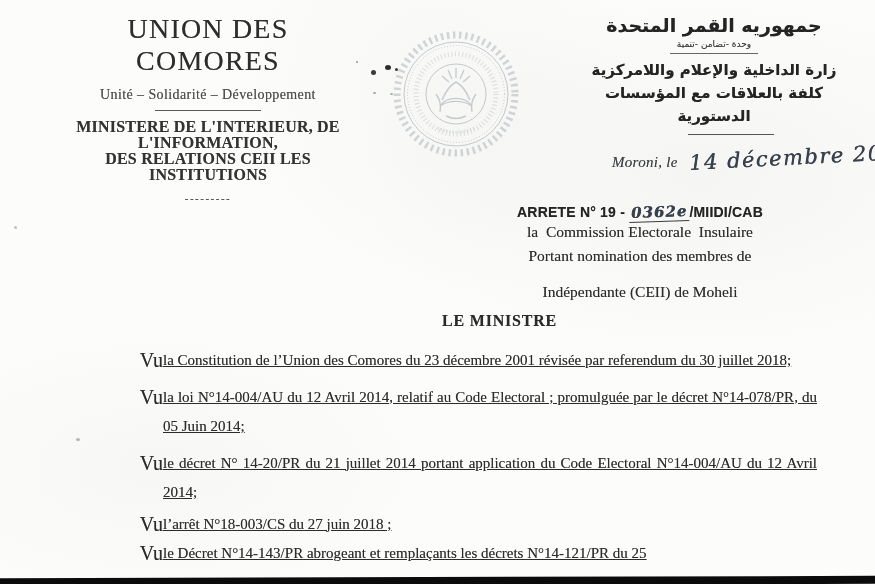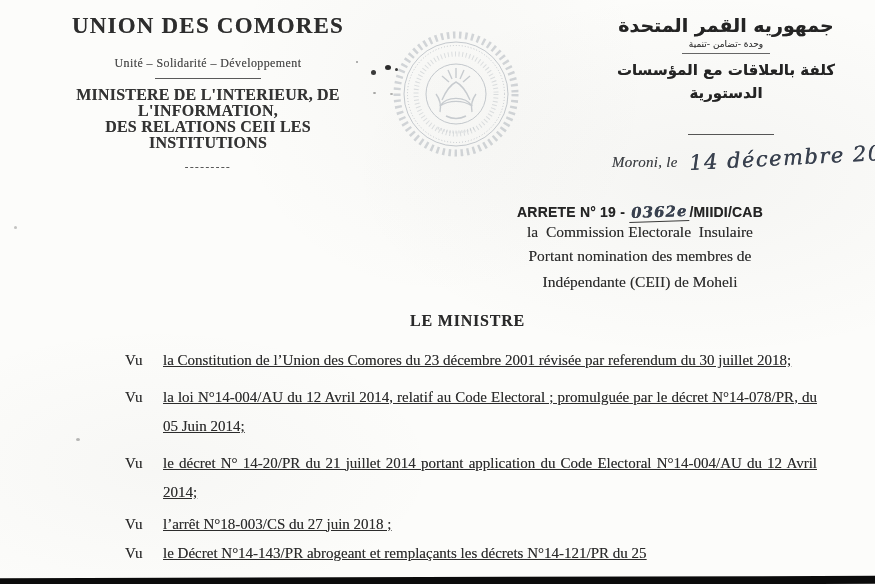--- a/index.html
+++ b/index.html
@@ -12,57 +12,57 @@
       radial-gradient(ellipse 500px 260px at 80% 30%, rgba(110,110,105,0.05), transparent 70%),
       radial-gradient(ellipse 300px 300px at 50% 15%, rgba(130,130,125,0.04), transparent 70%),
       #fcfcfa;
     overflow:hidden;
     font-family:"Liberation Serif","DejaVu Serif",serif;
     color:#2f2f2f;
     text-shadow:0 0 0.45px rgba(60,60,60,0.55);
   }
   
   .hl{position:absolute;left:62px;top:13px;width:292px;text-align:center;}
-  .hl-title{font-size:23px;font-weight:bold;letter-spacing:1.2px;color:#2d2d2d;}
-  .hl-motto{font-size:12px;color:#4c4c4c;margin-top:17px;letter-spacing:.4px;}
+  .hl-title{font-size:28px;font-weight:normal;letter-spacing:1.2px;color:#2d2d2d;}
+  .hl-motto{font-size:14px;color:#4c4c4c;margin-top:10px;letter-spacing:.4px;}
   .hl-rule{width:106px;border-top:1.5px solid #5a5a5a;margin:7px auto 8px;}
   .hl-min{font-size:16px;font-weight:bold;line-height:16px;color:#333;letter-spacing:.2px;}
   .hl-dashes{margin-top:9px;font-size:11px;letter-spacing:1.5px;color:#444;}
   
   .seal{position:absolute;left:386px;top:24px;}
   
-  .ar{position:absolute;right:10px;top:14px;width:278px;direction:rtl;text-align:center;
+  .ar{position:absolute;right:22px;top:14px;width:278px;direction:rtl;text-align:center;
       font-family:"DejaVu Sans",sans-serif;color:#242424;}
   .ar-title{font-size:19px;font-weight:bold;}
   .ar-motto{font-size:9px;margin-top:3px;color:#3c3c3c;}
   .ar-rule{width:88px;border-top:1px solid #666;margin:4px auto 5px;}
   .ar-line{font-size:15px;font-weight:bold;line-height:23px;}
   .ar-bottom-rule{position:absolute;left:688px;top:134px;width:86px;border-top:1.5px solid #555;}
   
   .dateline{position:absolute;left:612px;top:148px;white-space:nowrap;}
   .moroni{font-style:italic;font-size:15px;color:#3d4045;letter-spacing:.3px;margin-top:45px;}
   .hand{font-family:"DejaVu Serif",serif;font-style:italic;color:#39414f;}
   .hand-date{display:inline-block;font-size:21px;margin-left:7px;letter-spacing:1.5px;
              transform:rotate(-3deg) translateY(-2px);text-shadow:.4px 0 0 #39414f;}
   
   .decree{position:absolute;left:460px;top:203px;width:360px;text-align:center;}
   .ref{font-family:"Liberation Sans","DejaVu Sans",sans-serif;font-weight:bold;
        font-size:14px;color:#242424;letter-spacing:.2px;}
   .ref-hand{display:inline-block;font-size:15px;letter-spacing:1px;border-bottom:1.2px solid #3b3b3b;
             padding:0 2px;transform:rotate(-2deg);text-shadow:.4px 0 0 #39414f;}
   .subject{margin-top:3px;font-size:15.5px;line-height:20.5px;color:#2c2c2c;white-space:pre-wrap;}
   
-  .salutation{position:absolute;left:410px;top:312px;font-size:16px;font-weight:bold;
+  .salutation{position:absolute;left:442px;top:312px;font-size:16px;font-weight:bold;
               letter-spacing:.8px;color:#2a2a2a;}
   
   .visas{position:absolute;left:125px;top:346px;width:692px;}
   .visa-row{display:flex;margin-bottom:7px;}
   .visa-row:nth-of-type(3){margin-bottom:2px;}
   .visa-row:nth-of-type(4){margin-bottom:0;}
-  .visa-label{flex:0 0 38px;font-size:15px;line-height:29.5px;color:#2c2c2c;}
+  .visa-label{flex:0 0 38px;font-size:20px;line-height:29.5px;color:#2c2c2c;text-align:right;}
   .visa-text{flex:1;font-size:15px;line-height:29.5px;text-align:justify;color:#2c2c2c;text-decoration:underline;}
   
   .speck{position:absolute;border-radius:50%;background:#3a3a3a;}
   .bottom-bar{position:absolute;left:-4px;right:-4px;top:577px;height:8px;background:#0b0b0b;
               transform:rotate(-0.15deg);}
 </style>
 </head>
 <body>
 
 <div class="page">
@@ -101,36 +101,37 @@
   <div class="speck" style="left:356px;top:61px;width:2px;height:2px;opacity:.5;"></div>
   <div class="speck" style="left:373px;top:92px;width:3px;height:2px;opacity:.45;"></div>
   <div class="speck" style="left:390px;top:93px;width:3px;height:2px;opacity:.4;"></div>
   <div class="speck" style="left:76px;top:438px;width:4px;height:3px;opacity:.35;"></div>
   <div class="speck" style="left:14px;top:226px;width:3px;height:3px;opacity:.3;"></div>
 
   <div class="ar">
     <div class="ar-title">جمهوريه القمر المتحدة</div>
     <div class="ar-motto">وحدة -تضامن -تنمية</div>
     <div class="ar-rule"></div>
+    <div class="ar-line">زارة الداخلية والإعلام واللامركزية</div>
     <div class="ar-line">كلفة بالعلاقات مع المؤسسات الدستورية</div>
   </div>
   <div class="ar-bottom-rule"></div>
 
   <div class="dateline">
     <span class="moroni">Moroni, le</span>
     <span class="hand hand-date">14 décembre 20</span>
   </div>
 
   <div class="decree">
     <div class="ref">
       <span>ARRETE N° 19 - </span><span class="hand ref-hand">0362e</span><span>/MIIDI/CAB</span>
     </div>
     <div class="subject" style="margin-top:0;">la  Commission Electorale  Insulaire</div>
     <div class="subject">Portant nomination des membres de</div>
-    <div class="subject" style="margin-top:6px;">Indépendante (CEII) de Moheli</div>
+    <div class="subject" style="margin-top:16px;">Indépendante (CEII) de Moheli</div>
   </div>
 
   <div class="salutation">LE MINISTRE</div>
 
   <div class="visas">
 
       <div class="visa-row">
         <div class="visa-label">Vu</div>
         <div class="visa-text">la Constitution de l’Union des Comores du 23 décembre 2001 révisée par referendum du 30 juillet 2018;</div>
       </div>

